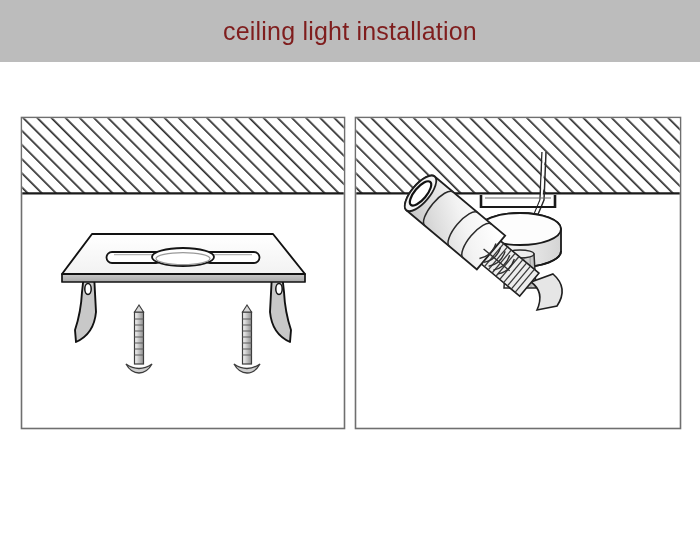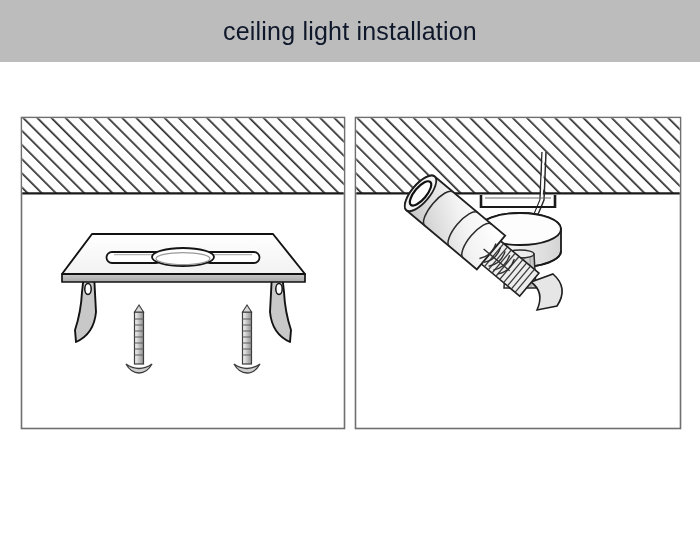--- a/index.html
+++ b/index.html
@@ -31,21 +31,21 @@
     box-sizing: border-box;
   }
   #header-title {
     position: absolute;
     left: 0;
     top: 16px;
     width: 700px;
     text-align: center;
     font-size: 25px;
     line-height: 30px;
-    color: #0f172a;
+    color: #7f1d1d;
     font-family: "Liberation Sans", sans-serif;
     letter-spacing: 0.2px;
     white-space: nowrap;
   }
   
   #diagram-area {
     position: absolute;
     left: 0;
     top: 62px;
     width: 700px;

